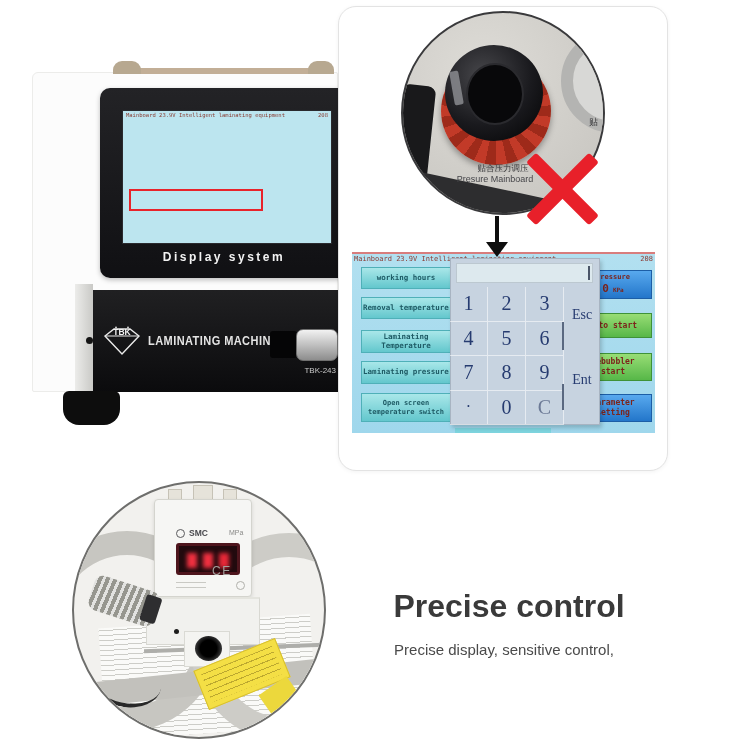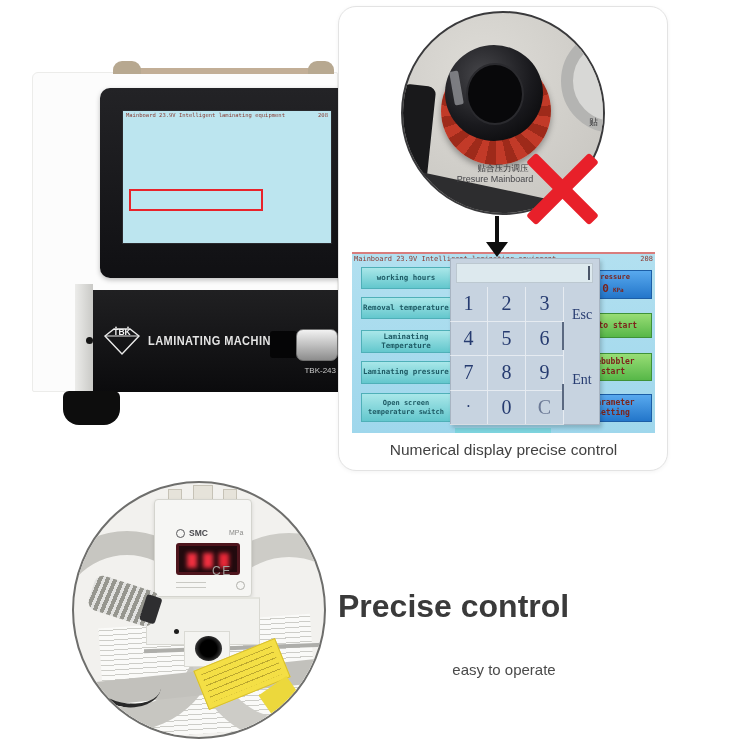--- a/index.html
+++ b/index.html
@@ -69,20 +69,21 @@
     <span>Pressure</span>
     <span style="display:flex;align-items:baseline;gap:3px">
       <span style="font-size:9px">0</span>
       <span style="font-size:5px">KPa</span>
     </span>
   </div>
   <div class="abs greenbtn ctr mono" style="left:265px;top:156px;width:53px;height:17px;font-size:6.5px">Auto start</div>
   <div class="abs greenbtn ctr mono" style="left:265px;top:185px;width:53px;height:23px;font-size:6.5px;padding:0 8px">Debubbler start</div>
   <div class="abs bluebtn ctr mono" style="left:265px;top:213px;width:53px;height:20px;font-size:6.5px;padding:0 8px">Parameter setting</div>
 
+  <div class="abs" style="left:100px;top:250px;width:248px;text-align:center;font-size:12px;font-weight:bold;letter-spacing:2.5px;color:#f2f2f2;z-index:3">Display system</div>
 
   <div class="abs" style="left:75px;top:284px;width:18px;height:112px;background:linear-gradient(90deg,#ececea,#c9c9c6);z-index:1"></div>
   <div class="abs" style="left:93px;top:290px;width:247px;height:102px;background:linear-gradient(180deg,#202022,#0b0b0d);z-index:1"></div>
   <div class="abs" style="left:86px;top:337px;width:7px;height:7px;border-radius:50%;background:#141414;z-index:2"></div>
 
   <svg class="abs" style="left:102px;top:326px;z-index:2" width="40" height="30" viewBox="0 0 40 30">
     <polygon points="3,10 12,3 28,3 37,10 20,28" fill="none" stroke="#e9e9e9" stroke-width="1.4"></polygon>
     <line x1="3" y1="10" x2="37" y2="10" stroke="#e9e9e9" stroke-width="1.1"></line>
     <circle cx="14" cy="1.3" r="0.9" fill="#e9e9e9"></circle>
       <circle cx="26" cy="1.3" r="0.9" fill="#e9e9e9"></circle>
@@ -137,21 +138,20 @@
     <div class="key">9</div>
     <div class="key" style="font-size:16px">·</div>
     <div class="key">0</div>
     <div class="key" style="color:#6c7a96">C</div>
   </div>
   <div class="abs serif ctr" style="left:564px;top:300px;width:36px;height:30px;font-size:14px;color:#263b70;z-index:6">Esc</div>
   <div class="abs serif ctr" style="left:564px;top:365px;width:36px;height:30px;font-size:14px;color:#263b70;z-index:6">Ent</div>
   <div class="abs" style="left:562px;top:322px;width:1.5px;height:28px;background:#5a6880;z-index:6"></div>
   <div class="abs" style="left:562px;top:384px;width:1.5px;height:26px;background:#5a6880;z-index:6"></div>
 
-  <div class="abs" style="left:352px;top:441px;width:303px;text-align:center;font-size:15.5px;color:#424242;z-index:4">Numerical display precise control</div>
 
   <div class="abs" style="left:401px;top:11px;width:204px;height:204px;border-radius:50%;border:2px solid #3a3a3c;overflow:hidden;
               background:radial-gradient(circle at 40% 30%,#dedcd7,#c8c6c1 85%);z-index:5">
     <div class="abs" style="left:-6px;top:72px;width:34px;height:104px;background:#19191b;border-radius:8px;transform:rotate(6deg)"></div>
     <div class="abs" style="left:-24px;top:168px;width:160px;height:72px;background:#2d2d2f;transform:rotate(12deg)"></div>
     <div class="abs" style="left:158px;top:16px;width:104px;height:104px;border-radius:50%;border:12px solid #b4b4b2;background:#d8d8d6"></div>
     <div class="abs" style="left:38px;top:44px;width:110px;height:108px;border-radius:50%;
                 background:repeating-conic-gradient(#c23a28 0deg 12deg,#9e2a1a 12deg 24deg);box-shadow:0 3px 6px rgba(0,0,0,.35)"></div>
     <div class="abs" style="left:42px;top:32px;width:98px;height:96px;border-radius:50%;
                 background:radial-gradient(circle at 38% 32%,#47474b,#1a1a1e 55%,#0b0b0d 82%)"></div>
@@ -202,16 +202,16 @@
     <div class="abs" style="left:16px;top:100px;width:68px;height:36px;border-radius:9px;transform:rotate(18deg);
                 background:repeating-linear-gradient(95deg,#e2e2e0 0 3px,#96968f 3px 7px)">
       <div class="abs" style="right:-2px;top:4px;width:16px;height:27px;background:#2e2e30;border-radius:3px"></div>
     </div>
     <div class="abs" style="left:124px;top:170px;width:88px;height:42px;background:#f4df45;border:1px solid #d6be2e;transform:rotate(-22deg);z-index:4">
       <div class="abs" style="left:5px;top:5px;right:5px;bottom:5px;background:repeating-linear-gradient(0deg,transparent 0 5px,rgba(120,100,20,.45) 5px 6px)"></div>
     </div>
     <div class="abs" style="left:190px;top:200px;width:34px;height:30px;background:#ecd83c;transform:rotate(-35deg);z-index:4"></div>
   </div>
 
-  <div class="abs" style="left:338px;top:588px;width:300px;text-align:left;font-size:32px;font-weight:bold;color:#3a3a3a">Precise control</div>
-  <div class="abs" style="left:346px;top:660px;width:316px;text-align:center;font-size:15px;color:#4a4a4a;line-height:20px">easy to operate</div>
+  <div class="abs" style="left:359px;top:588px;width:300px;text-align:center;font-size:32px;font-weight:bold;color:#3a3a3a">Precise control</div>
+  <div class="abs" style="left:346px;top:640px;width:316px;text-align:center;font-size:15px;color:#4a4a4a;line-height:20px">Precise display, sensitive control,</div>
 
 </div>
 
 </body></html>

